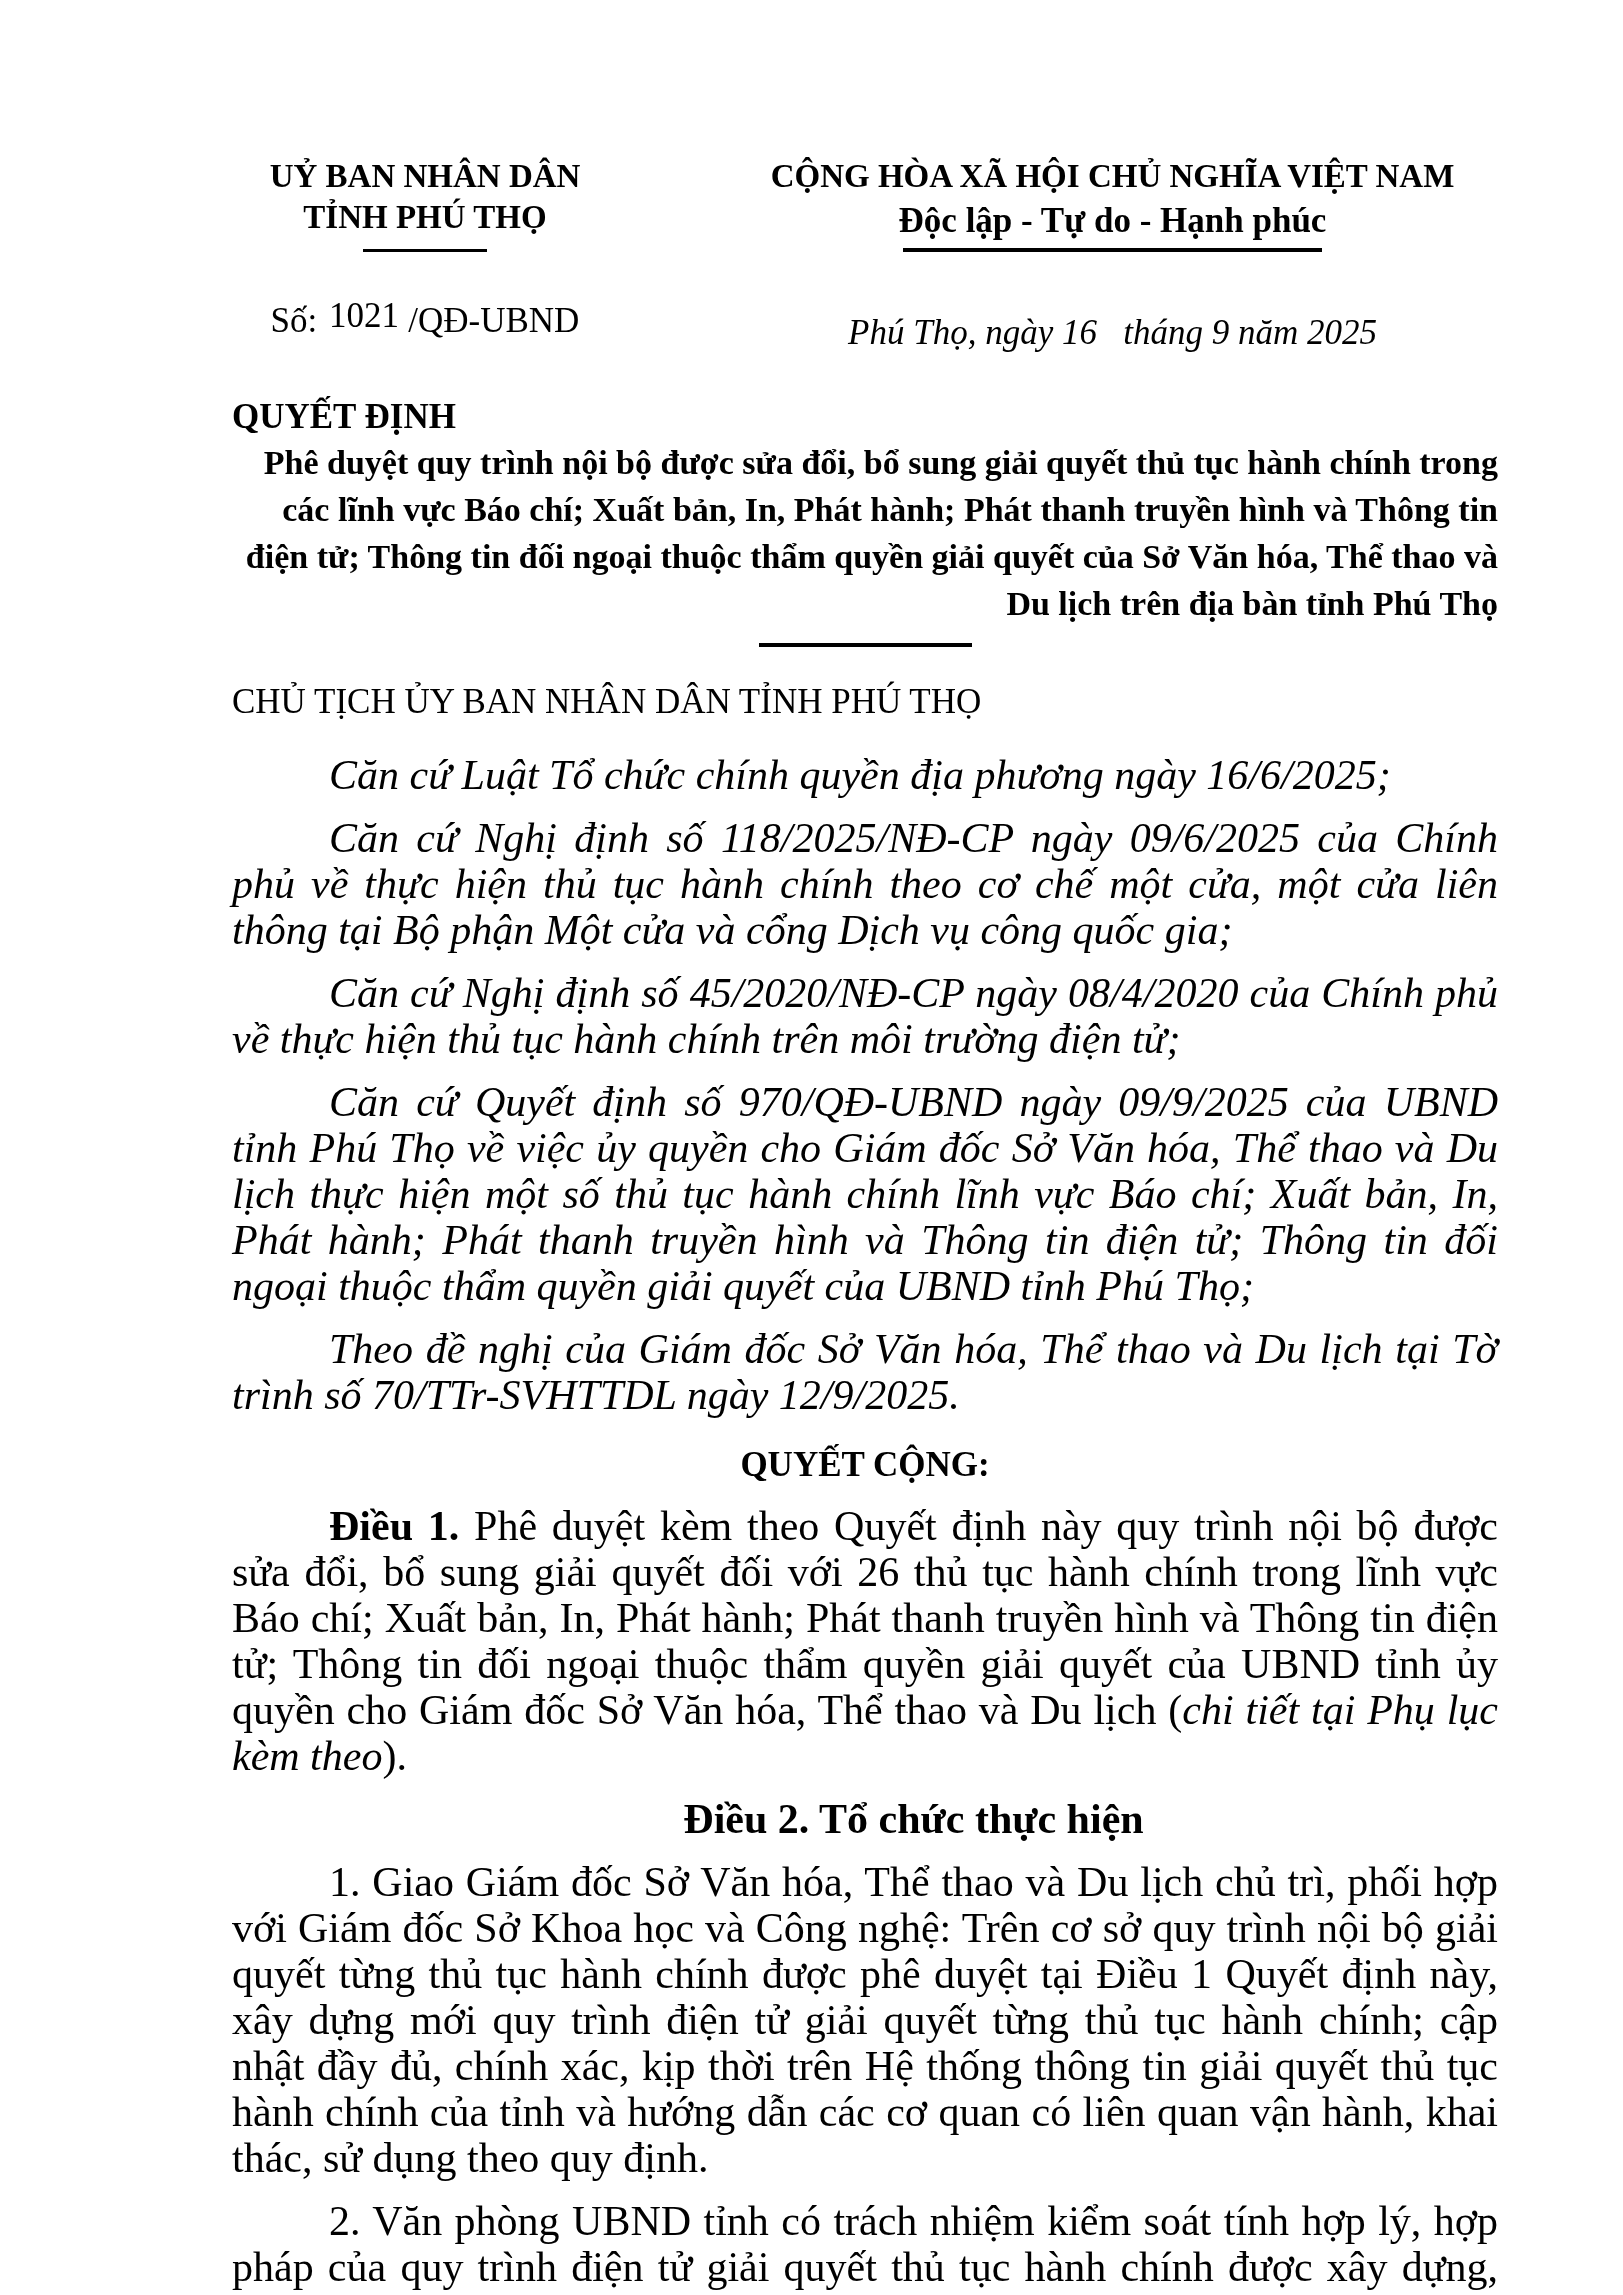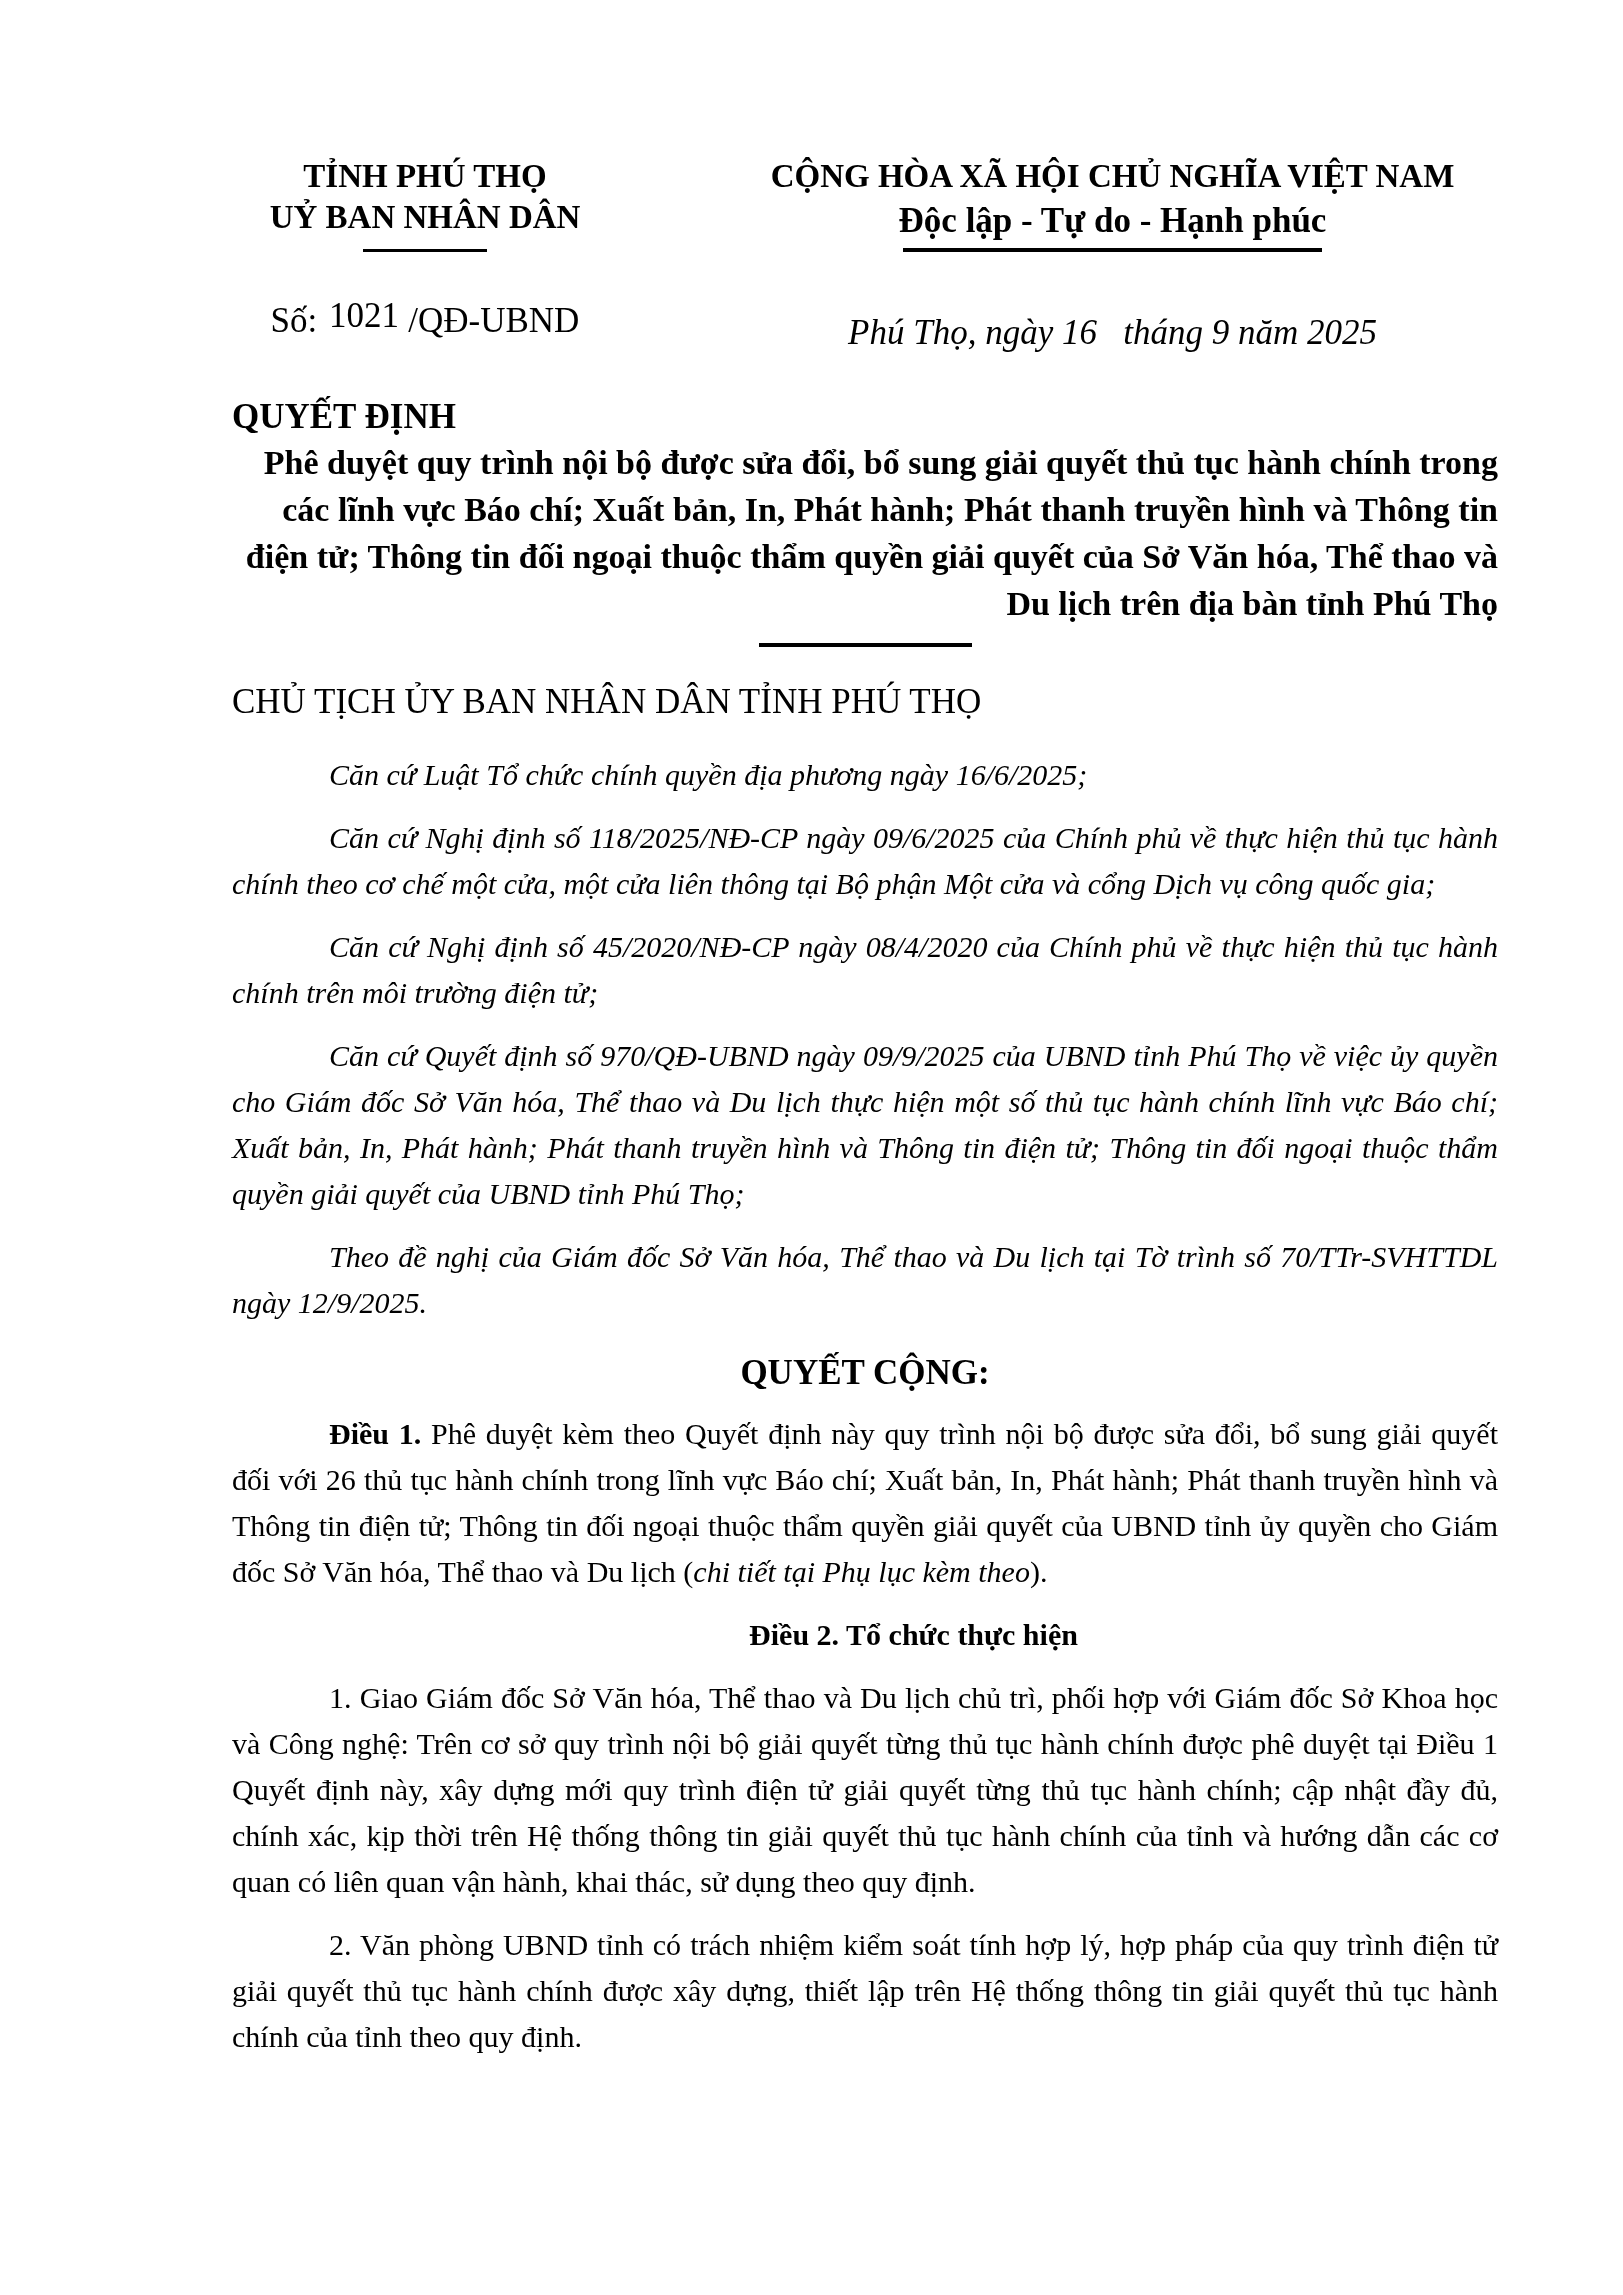--- a/index.html
+++ b/index.html
@@ -34,43 +34,43 @@
   .place-date { margin-top: 60px; font-size: 35px; line-height: 42px; font-style: italic; white-space: nowrap; }
 
   .body-block { margin: 0 125px 0 232px; }
 
   .doc-title   { margin-top: 41px; text-align: left; font-weight: bold; font-size: 35px; line-height: 43px; }
   .doc-subject { margin-top: 1px; text-align: right; font-weight: bold; font-size: 34px; line-height: 47px; }
 
   .authority { margin-top: 34px; text-align: left; font-weight: normal; font-size: 35px; line-height: 42px; }
 
   .para {
-    font-size: 30px;
+    font-size: 42px;
     line-height: 46px;
     text-align: justify;
     text-indent: 97px;
     margin: 17px 0 0 0;
   }
   .para.first-preamble { margin-top: 29px; }
   .italic { font-style: italic; }
   .bold   { font-weight: bold; }
 
   .decision { margin-top: 25px; text-align: center; font-weight: bold; font-size: 35px; line-height: 43px; }
 
   .article2-heading { text-align: center; }
 </style>
 </head>
 <body>
 
 <div class="page">
 
   <div class="header">
     <div class="header-col left">
+      <div class="org-line">UỶ BAN NHÂN DÂN</div>
       <div class="org-line">TỈNH PHÚ THỌ</div>
-      <div class="org-line">UỶ BAN NHÂN DÂN</div>
       <div class="rule rule-issuer"></div>
       <div class="doc-number"><span>Số:</span><span class="num-value">1021</span><span>/QĐ-UBND</span></div>
     </div>
     <div class="header-col right">
       <div class="nat-line1">CỘNG HÒA XÃ HỘI CHỦ NGHĨA VIỆT NAM</div>
       <div class="nat-line2">Độc lập - Tự do - Hạnh phúc</div>
       <div class="rule rule-motto"></div>
       <div class="place-date">Phú Thọ, ngày 16&nbsp;&nbsp; tháng 9 năm 2025</div>
     </div>
   </div>

